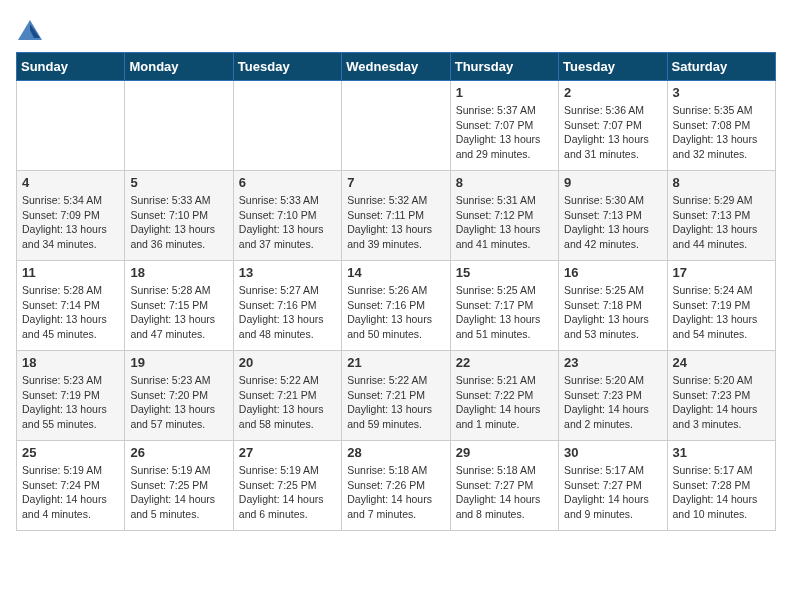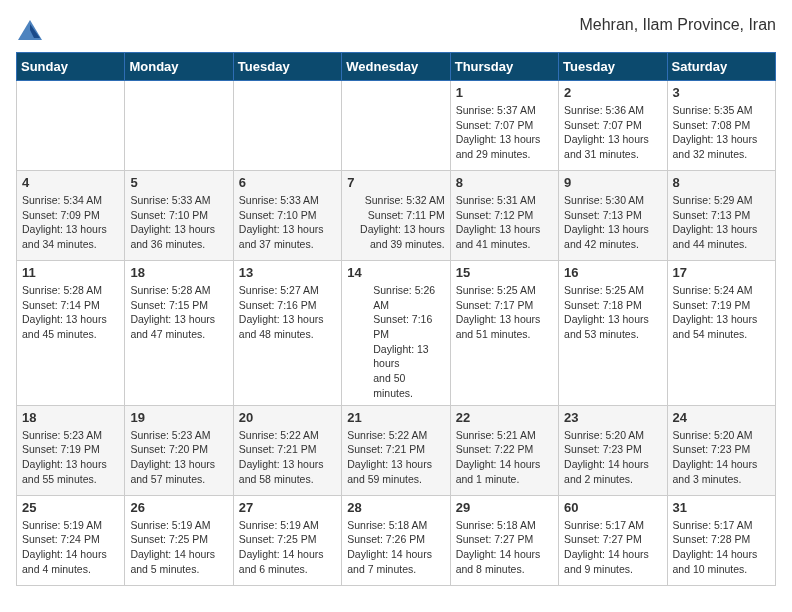--- a/index.html
+++ b/index.html
@@ -94,21 +94,20 @@
 <body>
 
 <div class="header-area">
   <div class="logo">
     <svg class="logo-icon" viewBox="0 0 28 28" xmlns="http://www.w3.org/2000/svg">
       <polygon points="14,4 26,24 2,24" fill="#2e6db4" opacity="0.85"></polygon>
       <polygon points="14,8 24,22 18,22 14,14" fill="#1a4a8a"></polygon>
     </svg>
   </div>
   <div class="title-area">
-    <div class="subtitle">Mehran, Ilam Province, Iran</div>
   </div>
 </div>
 
 <table>
   <thead>
     <tr>
     <th>Sunday</th>
         <th>Monday</th>
         <th>Tuesday</th>
         <th>Wednesday</th>
@@ -162,21 +161,21 @@
         </td>
         <td>
           <span class="day-number">6</span>
           <div class="day-info" style="white-space: pre-line;">Sunrise: 5:33 AM
 Sunset: 7:10 PM
 Daylight: 13 hours
 and 37 minutes.</div>
         </td>
         <td>
           <span class="day-number">7</span>
-          <div class="day-info" style="white-space: pre-line; text-align: right;">Sunrise: 5:32 AM
+          <div class="day-info" style="white-space: pre-line;">Sunrise: 5:32 AM
 Sunset: 7:11 PM
 Daylight: 13 hours
 and 39 minutes.</div>
         </td>
         <td>
           <span class="day-number">8</span>
           <div class="day-info" style="white-space: pre-line;">Sunrise: 5:31 AM
 Sunset: 7:12 PM
 Daylight: 13 hours
 and 41 minutes.</div>
@@ -213,21 +212,21 @@
         </td>
         <td>
           <span class="day-number">13</span>
           <div class="day-info" style="white-space: pre-line;">Sunrise: 5:27 AM
 Sunset: 7:16 PM
 Daylight: 13 hours
 and 48 minutes.</div>
         </td>
         <td>
           <span class="day-number">14</span>
-          <div class="day-info" style="white-space: pre-line; margin-left: 26px;">Sunrise: 5:26 AM
+          <div class="day-info" style="white-space: pre-line;">Sunrise: 5:26 AM
 Sunset: 7:16 PM
 Daylight: 13 hours
 and 50 minutes.</div>
         </td>
         <td>
           <span class="day-number">15</span>
           <div class="day-info" style="white-space: pre-line;">Sunrise: 5:25 AM
 Sunset: 7:17 PM
 Daylight: 13 hours
 and 51 minutes.</div>
@@ -328,21 +327,21 @@
 and 7 minutes.</div>
         </td>
         <td>
           <span class="day-number">29</span>
           <div class="day-info" style="white-space: pre-line;">Sunrise: 5:18 AM
 Sunset: 7:27 PM
 Daylight: 14 hours
 and 8 minutes.</div>
         </td>
         <td>
-          <span class="day-number">60</span>
+          <span class="day-number">30</span>
           <div class="day-info" style="white-space: pre-line;">Sunrise: 5:17 AM
 Sunset: 7:27 PM
 Daylight: 14 hours
 and 9 minutes.</div>
         </td>
         <td>
           <span class="day-number">31</span>
           <div class="day-info" style="white-space: pre-line;">Sunrise: 5:17 AM
 Sunset: 7:28 PM
 Daylight: 14 hours

